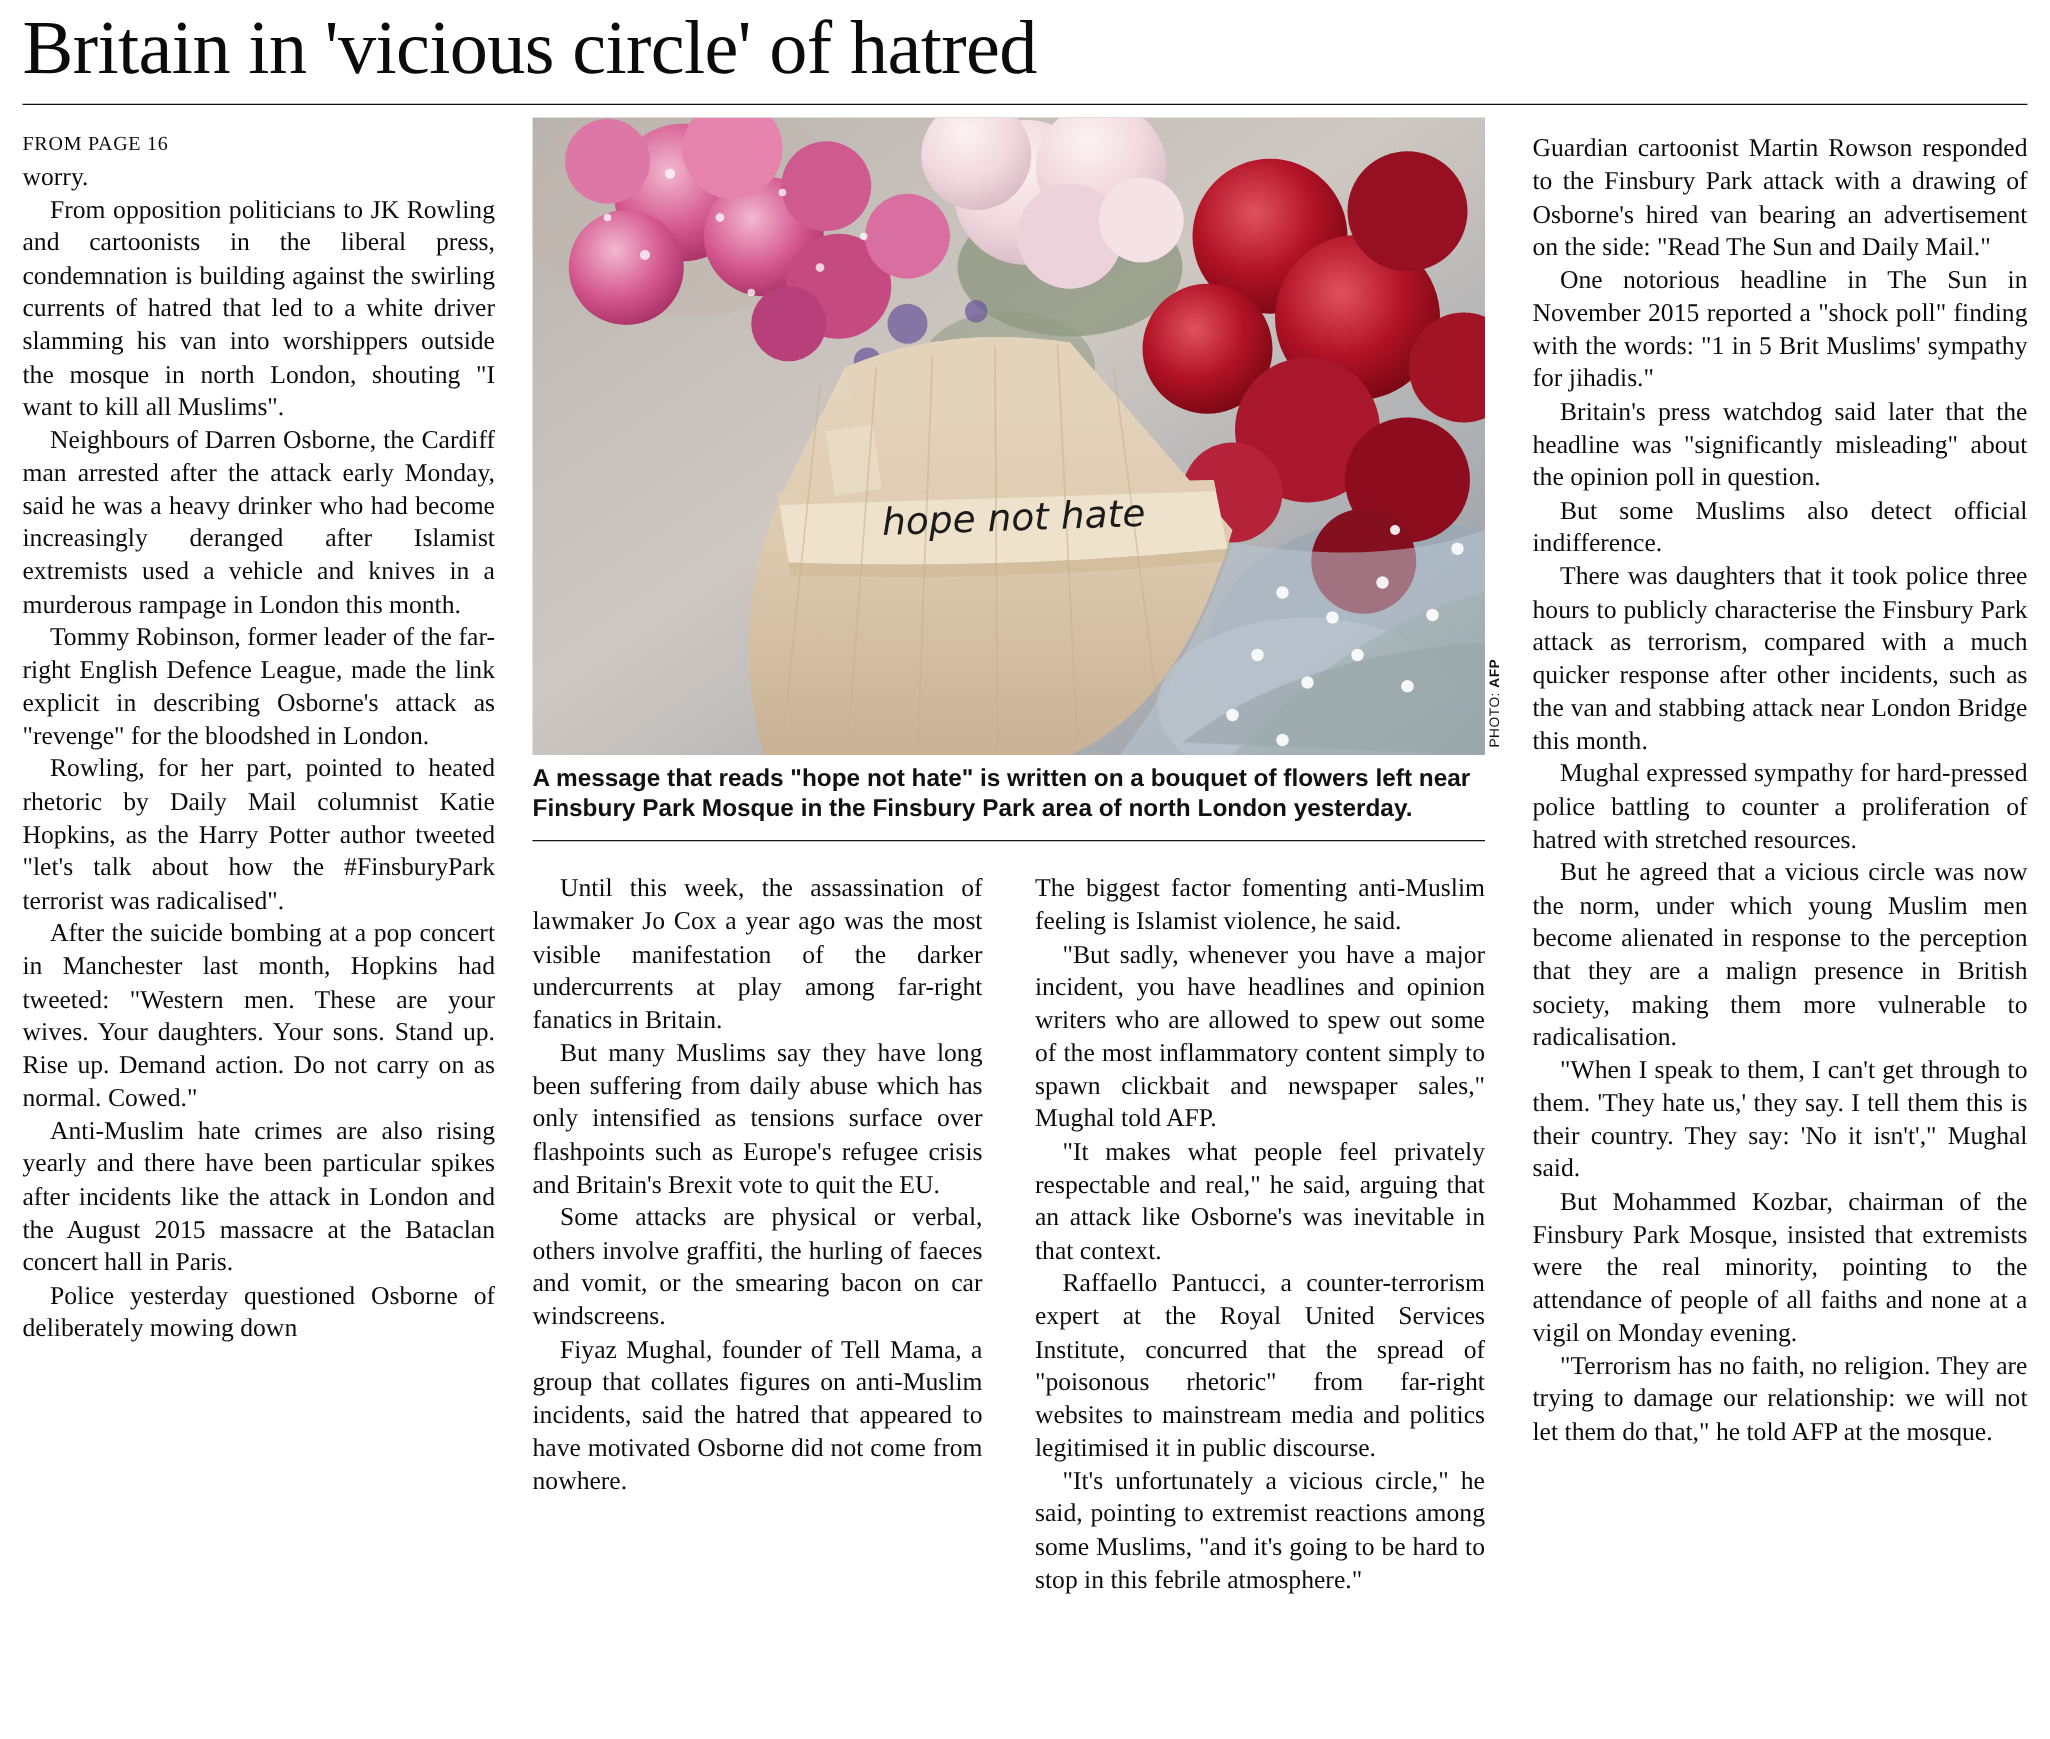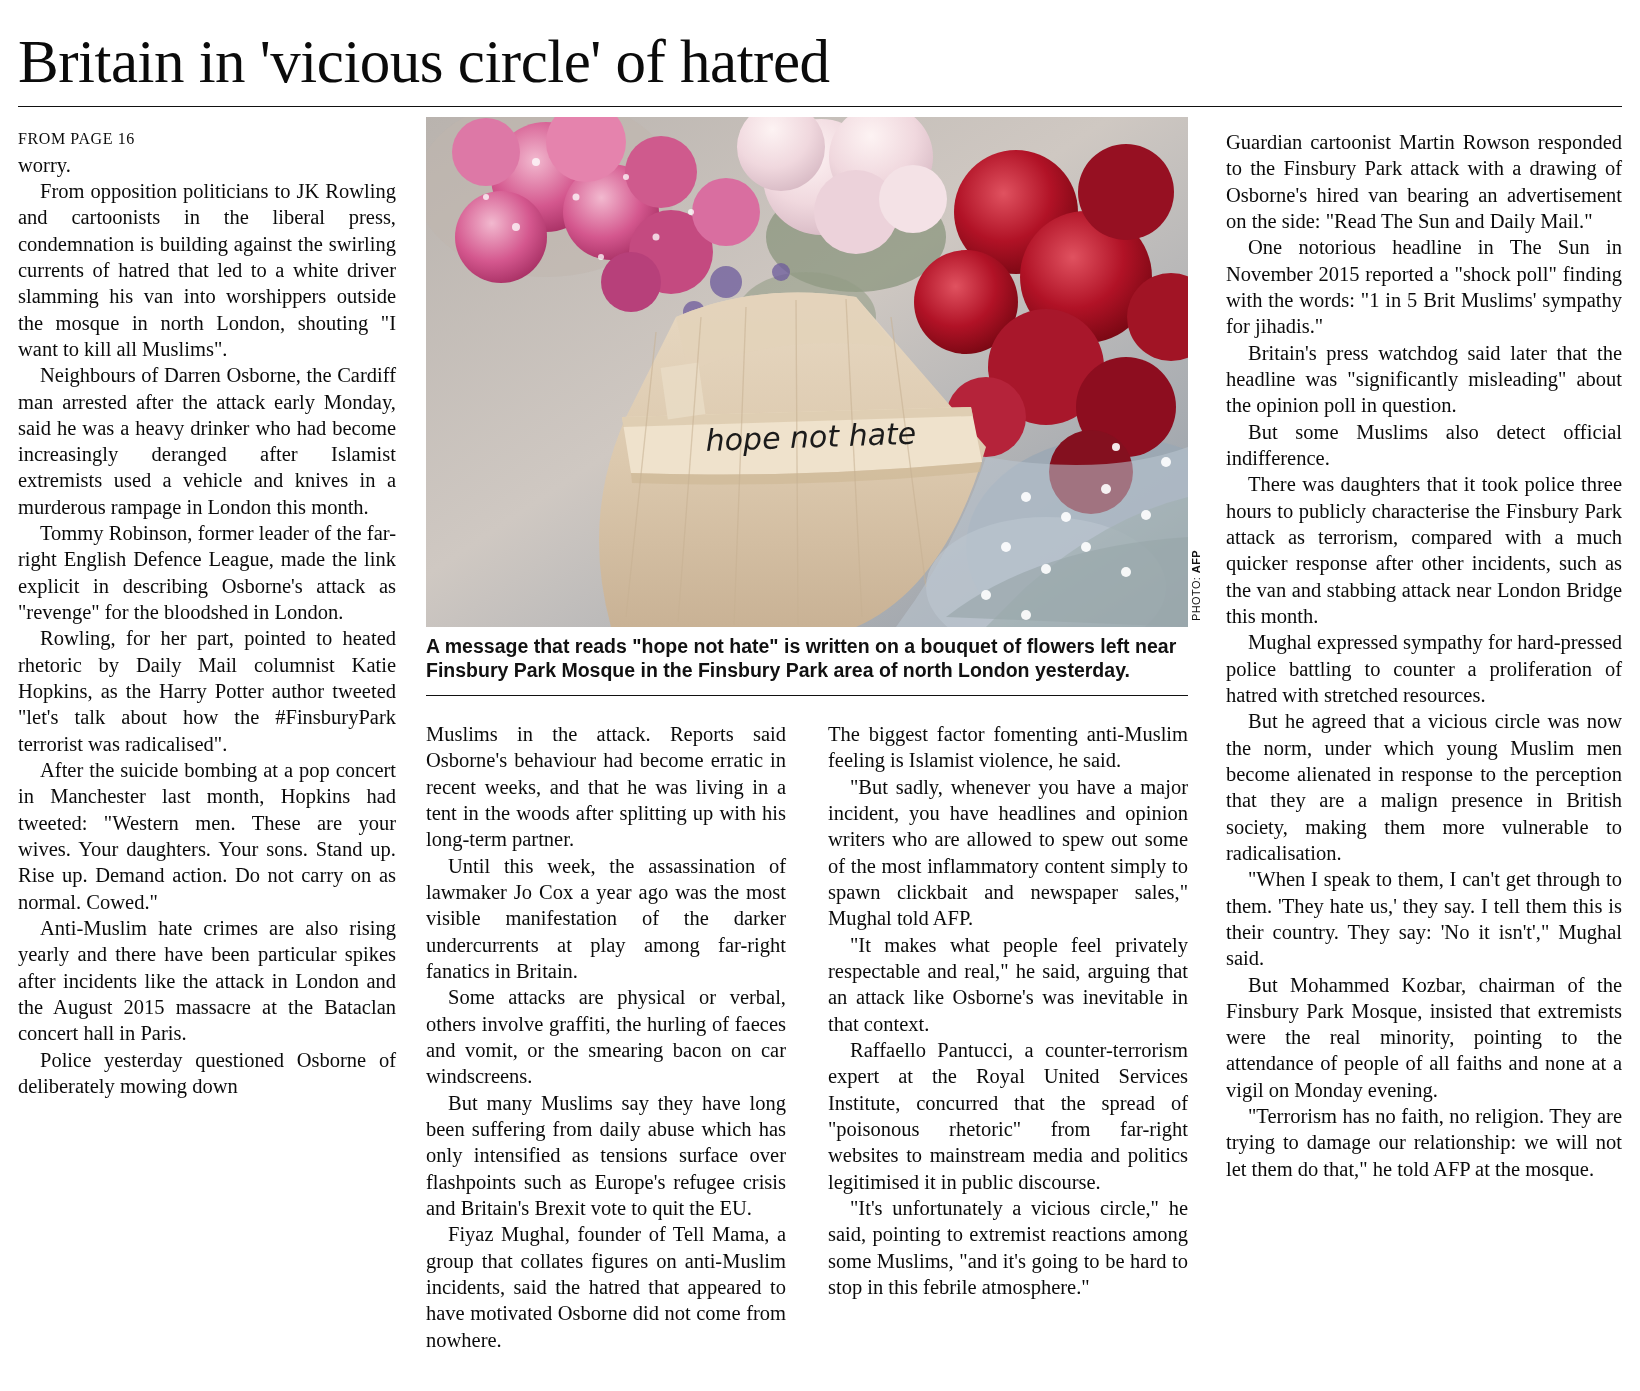--- a/index.html
+++ b/index.html
@@ -21,21 +21,21 @@
     padding: 0;
     box-sizing: border-box;
   }
   
   .headline {
     font-family: "Liberation Serif", serif;
     font-size: 61px;
     line-height: 1.0;
     font-weight: 400;
     letter-spacing: -0.5px;
-    margin: 31px 0 0 18px;
+    margin: 8px 0 0 18px;
     width: 1600px;
   }
   .rule {
     border: 0;
     border-top: 1.5px solid #111;
     margin: 14px 18px 0 18px;
     width: 1604px;
   }
   
   .cols {
@@ -291,24 +291,23 @@
       <div class="photo-credit">
         <span>PHOTO:</span>
         <b>AFP</b>
       </div>
     </div>
 
     <div class="caption">A message that reads "hope not hate" is written on a bouquet of flowers left near Finsbury Park Mosque in the Finsbury Park area of north London yesterday.</div>
     <div class="caption-rule"></div>
 
     <div class="col" id="col2">
-      <p class="first">Muslims in the attack. Reports said Osborne's behaviour had become erratic in recent weeks, and that he was living in a tent in the woods after splitting up with his long-term partner.</p>
       <p>Until this week, the assassination of lawmaker Jo Cox a year ago was the most visible manifestation of the darker undercurrents at play among far-right fanatics in Britain.</p>
+      <p>But many Muslims say they have long been suffering from daily abuse which has only intensified as tensions surface over flashpoints such as Europe's refugee crisis and Britain's Brexit vote to quit the EU.</p>
       <p>Some attacks are physical or verbal, others involve graffiti, the hurling of faeces and vomit, or the smearing bacon on car windscreens.</p>
-      <p>But many Muslims say they have long been suffering from daily abuse which has only intensified as tensions surface over flashpoints such as Europe's refugee crisis and Britain's Brexit vote to quit the EU.</p>
       <p>Fiyaz Mughal, founder of Tell Mama, a group that collates figures on anti-Muslim incidents, said the hatred that appeared to have motivated Osborne did not come from nowhere.</p>
     </div>
 
     <div class="col" id="col3">
       <p class="first">The biggest factor fomenting anti-Muslim feeling is Islamist violence, he said.</p>
       <p>"But sadly, whenever you have a major incident, you have headlines and opinion writers who are allowed to spew out some of the most inflammatory content simply to spawn clickbait and newspaper sales," Mughal told AFP.</p>
       <p>"It makes what people feel privately respectable and real," he said, arguing that an attack like Osborne's was inevitable in that context.</p>
       <p>Raffaello Pantucci, a counter-terrorism expert at the Royal United Services Institute, concurred that the spread of "poisonous rhetoric" from far-right websites to mainstream media and politics legitimised it in public discourse.</p>
       <p>"It's unfortunately a vicious circle," he said, pointing to extremist reactions among some Muslims, "and it's going to be hard to stop in this febrile atmosphere."</p>
     </div>

